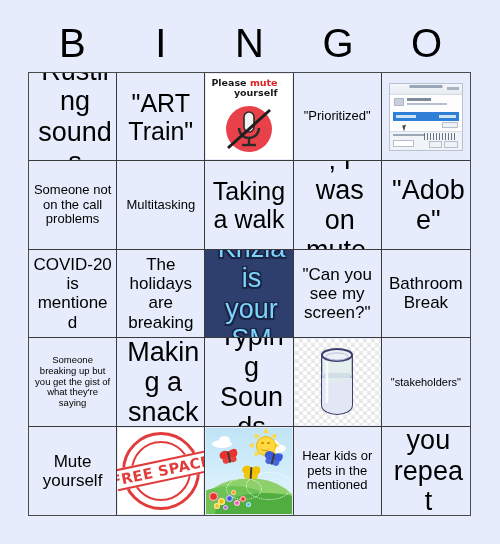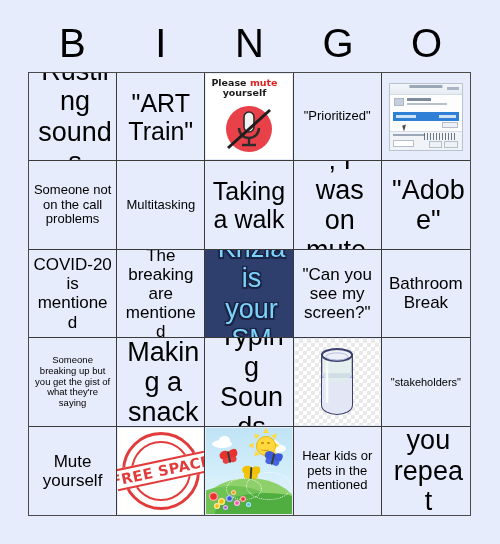--- a/index.html
+++ b/index.html
@@ -118,21 +118,21 @@
     background: #ffffff;
     position: relative;
   }
   .mute-cap {
     position: absolute;
     left: 5px; top: 4px;
     font-size: 9.5px;
     font-weight: bold;
     line-height: 1.05;
     color: #1b1b1b;
-    text-align: center;
+    text-align: right;
     font-family: "DejaVu Sans", sans-serif;
   }
   .mute-cap .red { color: #e02020; }
   .mute-badge {
     position: absolute;
     left: 50%;
     top: 30px;
     transform: translateX(-50%);
   }
 
@@ -357,21 +357,21 @@
       <div class="cell">
         <div class="cell-text fs-lg">"Sorry, I was on mute."</div>
       </div>
       <div class="cell">
         <div class="cell-text fs-lg">"Adobe"</div>
       </div>
       <div class="cell">
         <div class="cell-text fs-md">COVID-20 is mentioned</div>
       </div>
       <div class="cell">
-        <div class="cell-text fs-md">The breaking are mentioned</div>
+        <div class="cell-text fs-md">The holidays are breaking</div>
       </div>
       <div class="cell marked">
         <div class="cell-text fs-lg">Krizia is your SM</div>
       </div>
       <div class="cell">
         <div class="cell-text fs-md">"Can you see my screen?"</div>
       </div>
       <div class="cell">
         <div class="cell-text fs-md">Bathroom Break</div>
       </div>

